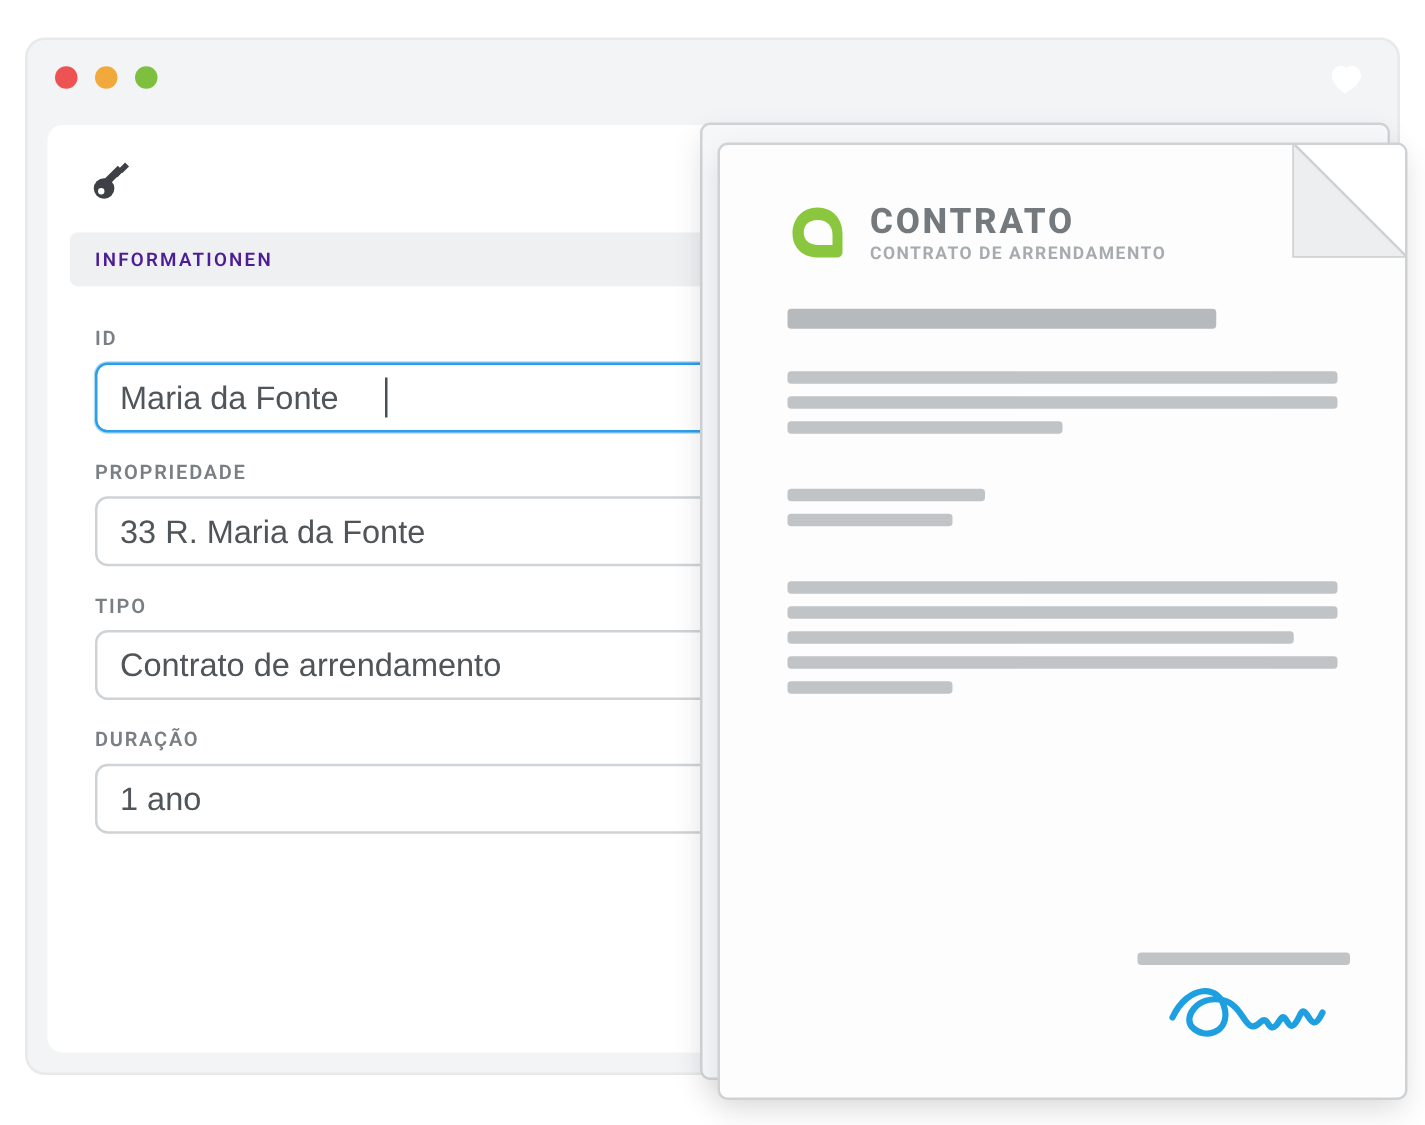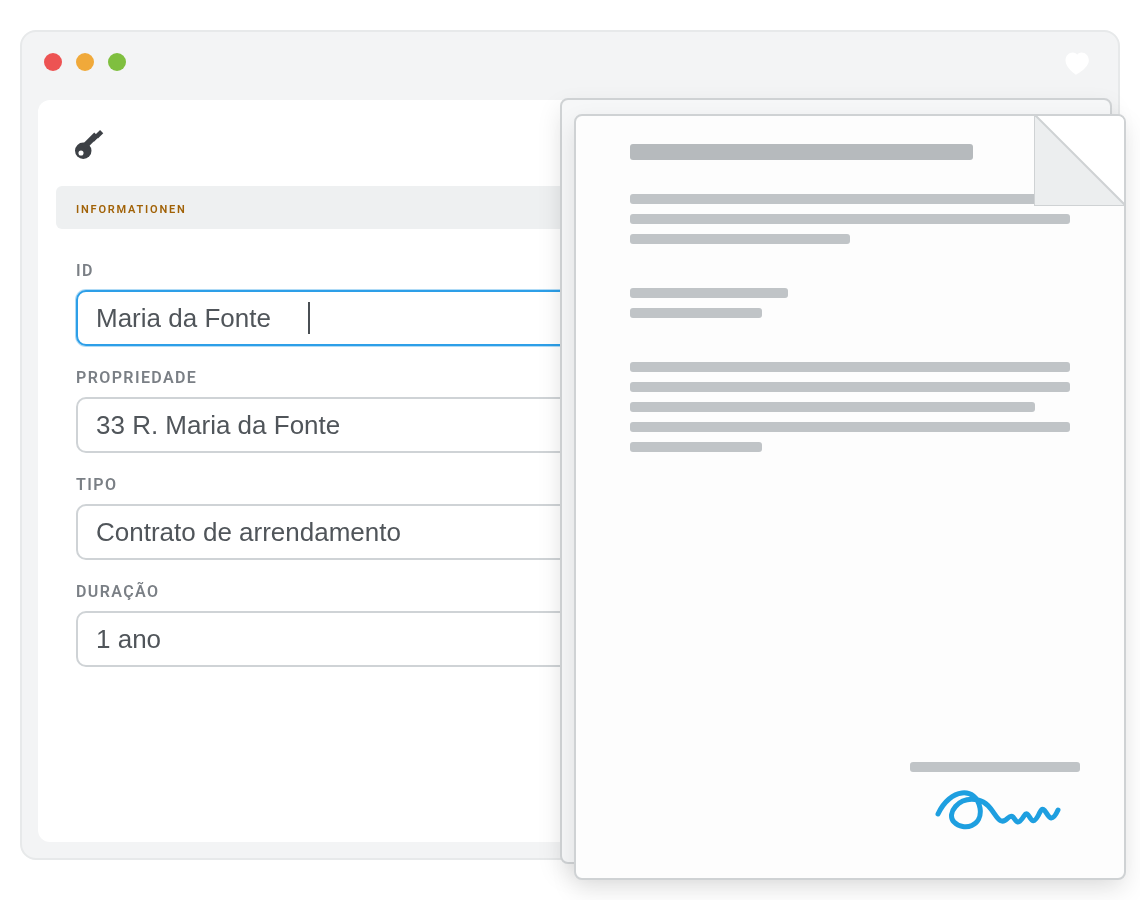--- a/index.html
+++ b/index.html
@@ -78,24 +78,24 @@
     letter-spacing: 0.2px;
   }
 
   .section-header {
     margin: 0 18px;
     background: #eef0f1;
     border-radius: 6px;
     padding: 12px 20px;
   }
   .section-header span {
-    font-size: 11px;
+    font-size: 15px;
     font-weight: 600;
     letter-spacing: 1.8px;
-    color: #a16207;
+    color: #4c1d95;
   }
 
   .form-area {
     padding: 10px 38px 0 38px;
   }
   .field { margin-top: 22px; }
   .field-label {
     font-size: 16px;
     font-weight: 600;
     letter-spacing: 1.4px;
@@ -297,20 +297,30 @@
     <div class="sheet back"></div>
 
     <div class="sheet front">
 
       <svg class="dog-ear" viewBox="0 0 92 92">
         <polygon points="0,0 92,92 92,0" fill="#ffffff"></polygon>
         <polygon points="0,0 92,92 0,92" fill="#eceeef" stroke="#cfd2d4" stroke-width="2"></polygon>
         <polyline points="0,0 0,92 92,92" fill="none" stroke="#cfd2d4" stroke-width="2"></polyline>
       </svg>
 
+      <div class="doc-header">
+        <svg class="brand-mark" viewBox="0 0 48 48">
+          <path d="M24 4 C12 4 4 13 4 25 C4 36 12 44 24 44 L40 44 C42 44 44 42 44 40 L44 25 C44 13 36 4 24 4 Z
+                   M24 14 C32 14 36 19 36 26 L36 34 L25 34 C17 34 13 30 13 24 C13 18 17 14 24 14 Z" fill="#8bc63f"></path>
+        </svg>
+        <div class="doc-titles">
+          <h2>CONTRATO</h2>
+          <div class="sub">CONTRATO DE ARRENDAMENTO</div>
+        </div>
+      </div>
 
       <div class="doc-body">
         <div class="bar title"></div>
 
         <div class="bar w100"></div>
         <div class="bar w100"></div>
         <div class="bar w50"></div>
 
         <div class="gap"></div>
 

